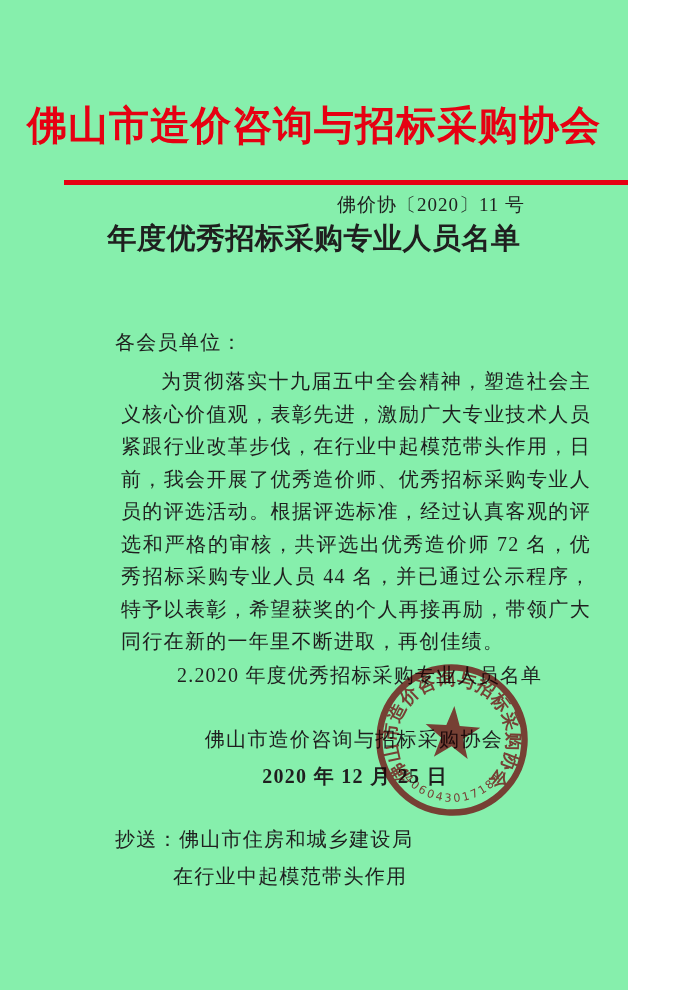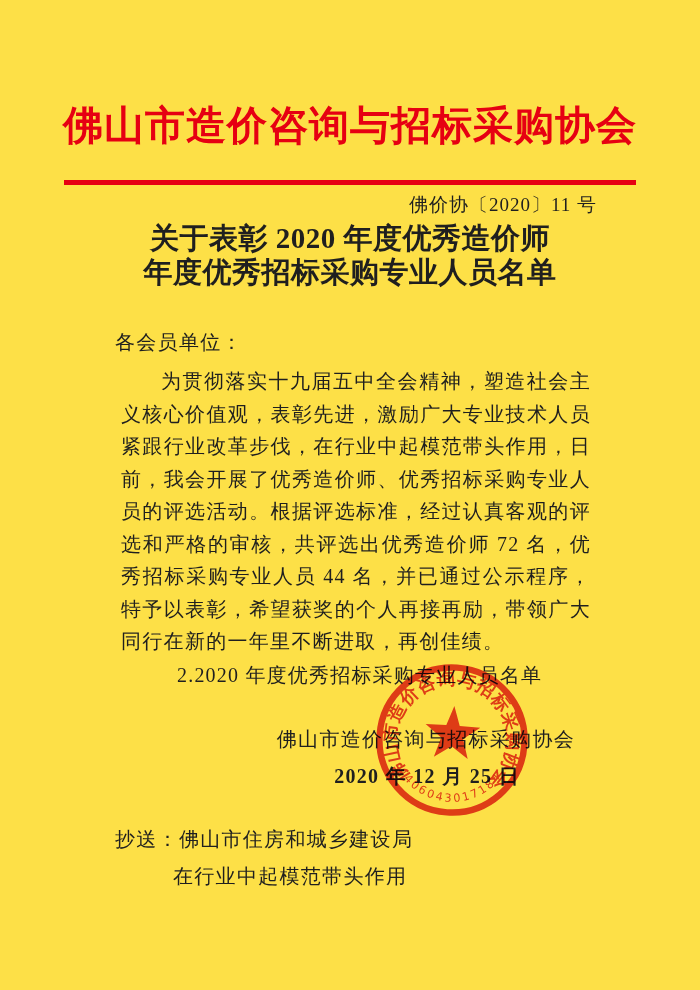--- a/index.html
+++ b/index.html
@@ -2,23 +2,23 @@
 <html><head>
 <meta charset="utf-8">
 <style>
   html, body {
     margin: 0;
     padding: 0;
     background: #ffffff;
   }
   .page {
     position: relative;
-    width: 700px;
+    width: 628px;
     height: 990px;
-    background: #fde047;
+    background: #86efac;
     overflow: hidden;
     font-family: "Liberation Serif", "DejaVu Serif", serif;
     color: #1f1f1f;
   }
   .org-header {
     position: absolute;
     top: 98px;
     left: 0;
     width: 100%;
     text-align: center;
@@ -155,21 +155,20 @@
 
 <div class="page">
 
   <div class="org-header">佛山市造价咨询与招标采购协会</div>
 
   <div class="red-rule"></div>
 
   <div class="doc-number">佛价协〔2020〕11 号</div>
 
   <div class="notice-title">
-    <div>关于表彰 2020 年度优秀造价师</div>
     <div>年度优秀招标采购专业人员名单</div>
   </div>
 
   <div class="salutation">各会员单位：</div>
 
   <p class="body-paragraph">为贯彻落实十九届五中全会精神，塑造社会主义核心价值观，表彰先进，激励广大专业技术人员紧跟行业改革步伐，在行业中起模范带头作用，日前，我会开展了优秀造价师、优秀招标采购专业人员的评选活动。根据评选标准，经过认真客观的评选和严格的审核，共评选出优秀造价师 72 名，优秀招标采购专业人员 44 名，并已通过公示程序，特予以表彰，希望获奖的个人再接再励，带领广大同行在新的一年里不断进取，再创佳绩。</p>
 
 
   <div class="attachment-line2">2.2020 年度优秀招标采购专业人员名单</div>
 

